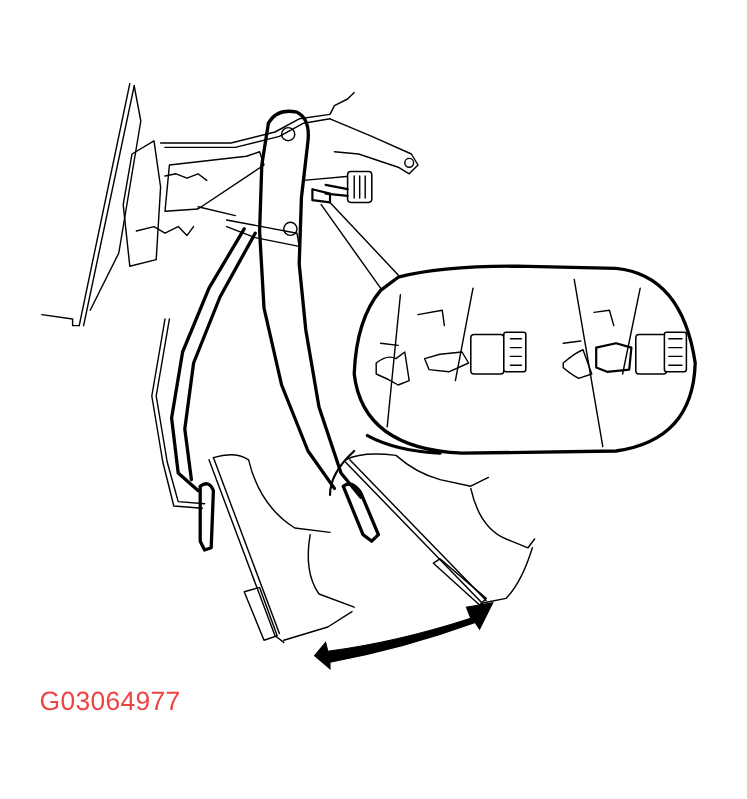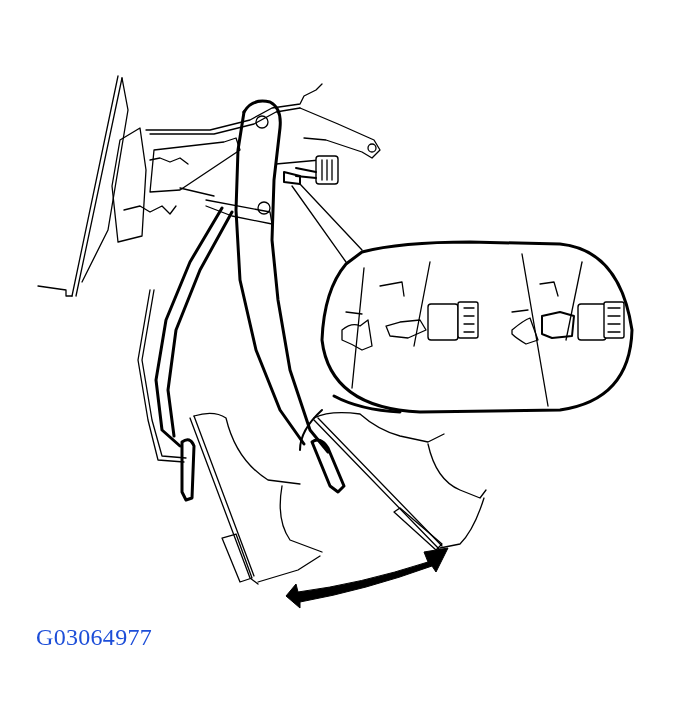--- a/index.html
+++ b/index.html
@@ -1,21 +1,21 @@
 <!DOCTYPE html>
 <html><head>
 <meta charset="utf-8">
 <style>
   html, body { margin: 0; padding: 0; background: #ffffff; }
   body { width: 679px; height: 726px; position: relative; overflow: hidden; }
   #canvas { position: absolute; left: 0; top: 0; width: 679px; height: 726px; }
   .caption {
     position: absolute; left: 36px; top: 624px;
-    font-family: Liberation Serif, serif;
-    font-size: 24px; color: #1d4ed8; letter-spacing: 0.3px;
+    font-family: Liberation Sans, sans-serif;
+    font-size: 24px; color: #ef4444; letter-spacing: 0.3px;
   }
   svg .ln { fill: none; stroke: #000; stroke-width: 1.3; stroke-linejoin: round; stroke-linecap: round; }
   svg .thk { fill: none; stroke: #000; stroke-width: 3; stroke-linejoin: round; stroke-linecap: round; }
   svg .med { fill: none; stroke: #000; stroke-width: 2; stroke-linejoin: round; stroke-linecap: round; }
   svg .wfill { fill: #fff; stroke: #000; stroke-width: 1.4; }
 </style>
 </head>
 <body>
 
 <div id="canvas">

